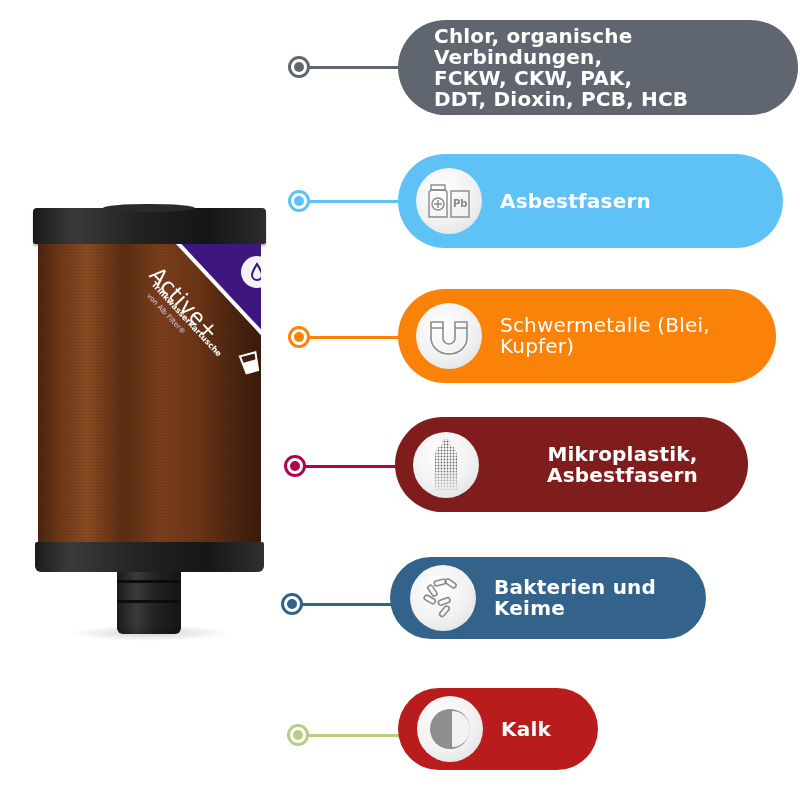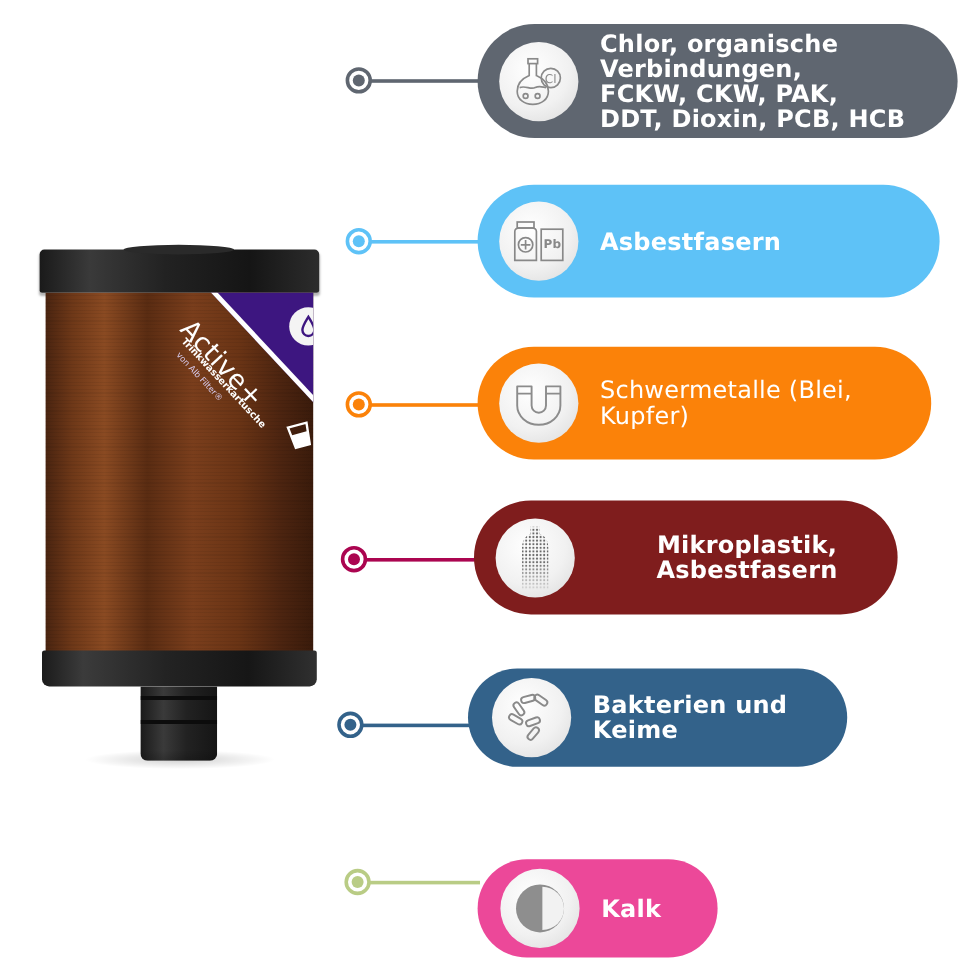--- a/index.html
+++ b/index.html
@@ -107,33 +107,20 @@
   </div>
   <div class="cap-bottom"></div>
   <div class="nozzle"></div>
   <div class="shadow"></div>
 </div>
 
 <div class="feature" style="left:0;top:0;">
   <div class="connector-dot" style="left:288px;top:56px;color:#5f6670;border-color:#5f6670;"></div>
   <div class="connector-line" style="left:309px;top:66px;width:90px;background:#5f6670;"></div>
   <div class="pill" style="left:398px;top:20px;width:400px;height:95px;background:#5f6670;padding-left:18px;">
-    <div class="icon-circle" style="width:66px;height:66px;">
-      <svg width="46" height="46" viewBox="0 0 46 46">
-        <g fill="none" stroke="#8a8a8a" stroke-width="1.4">
-          <rect x="14" y="4" width="8" height="4"></rect>
-          <path d="M15 8 L15 18 C8 21 5 26 5 31 C5 38 11 42 18 42 C25 42 31 38 31 31 C31 26 28 21 21 18 L21 8"></path>
-          <path d="M7 28 C12 26 16 30 20 28 C24 26 27 28 29 28"></path>
-          <circle cx="12" cy="35" r="2"></circle>
-            <circle cx="22" cy="35" r="2"></circle>
-          <circle cx="33" cy="20" r="8"></circle>
-        </g>
-        <text x="28" y="24" font-size="10" fill="#8a8a8a" font-family="DejaVu Sans, sans-serif">Cl</text>
-      </svg>
-    </div>
     <div class="pill-text" style="margin-left:18px;">
       <span>Chlor, organische Verbindungen,</span>
       <span>FCKW, CKW, PAK,</span>
       <span>DDT, Dioxin, PCB, HCB</span>
     </div>
   </div>
 </div>
 
 <div class="feature" style="left:0;top:0;">
   <div class="connector-dot" style="left:288px;top:190px;color:#5ec2f7;border-color:#5ec2f7;"></div>
@@ -218,21 +205,21 @@
     </div>
     <div class="pill-text" style="margin-left:18px;">
       <span>Bakterien und Keime</span>
     </div>
   </div>
 </div>
 
 <div class="feature" style="left:0;top:0;">
   <div class="connector-dot" style="left:287px;top:724px;color:#b9cc85;border-color:#b9cc85;"></div>
   <div class="connector-line" style="left:308px;top:734px;width:92px;background:#b9cc85;"></div>
-  <div class="pill" style="left:398px;top:716px;width:200px;height:82px;background:#ec4899;padding-left:19px;">
+  <div class="pill" style="left:398px;top:688px;width:200px;height:82px;background:#b91c1c;padding-left:19px;">
     <div class="icon-circle" style="width:66px;height:66px;">
       <svg width="44" height="44" viewBox="0 0 44 44">
         <circle cx="22" cy="22" r="20" fill="#8e8e8e"></circle>
         <path d="M24 4 A18 18 0 0 1 24 40 Z" fill="#f2f2f2"></path>
       </svg>
     </div>
     <div class="pill-text" style="margin-left:18px;">
       <span>Kalk</span>
     </div>
   </div>

